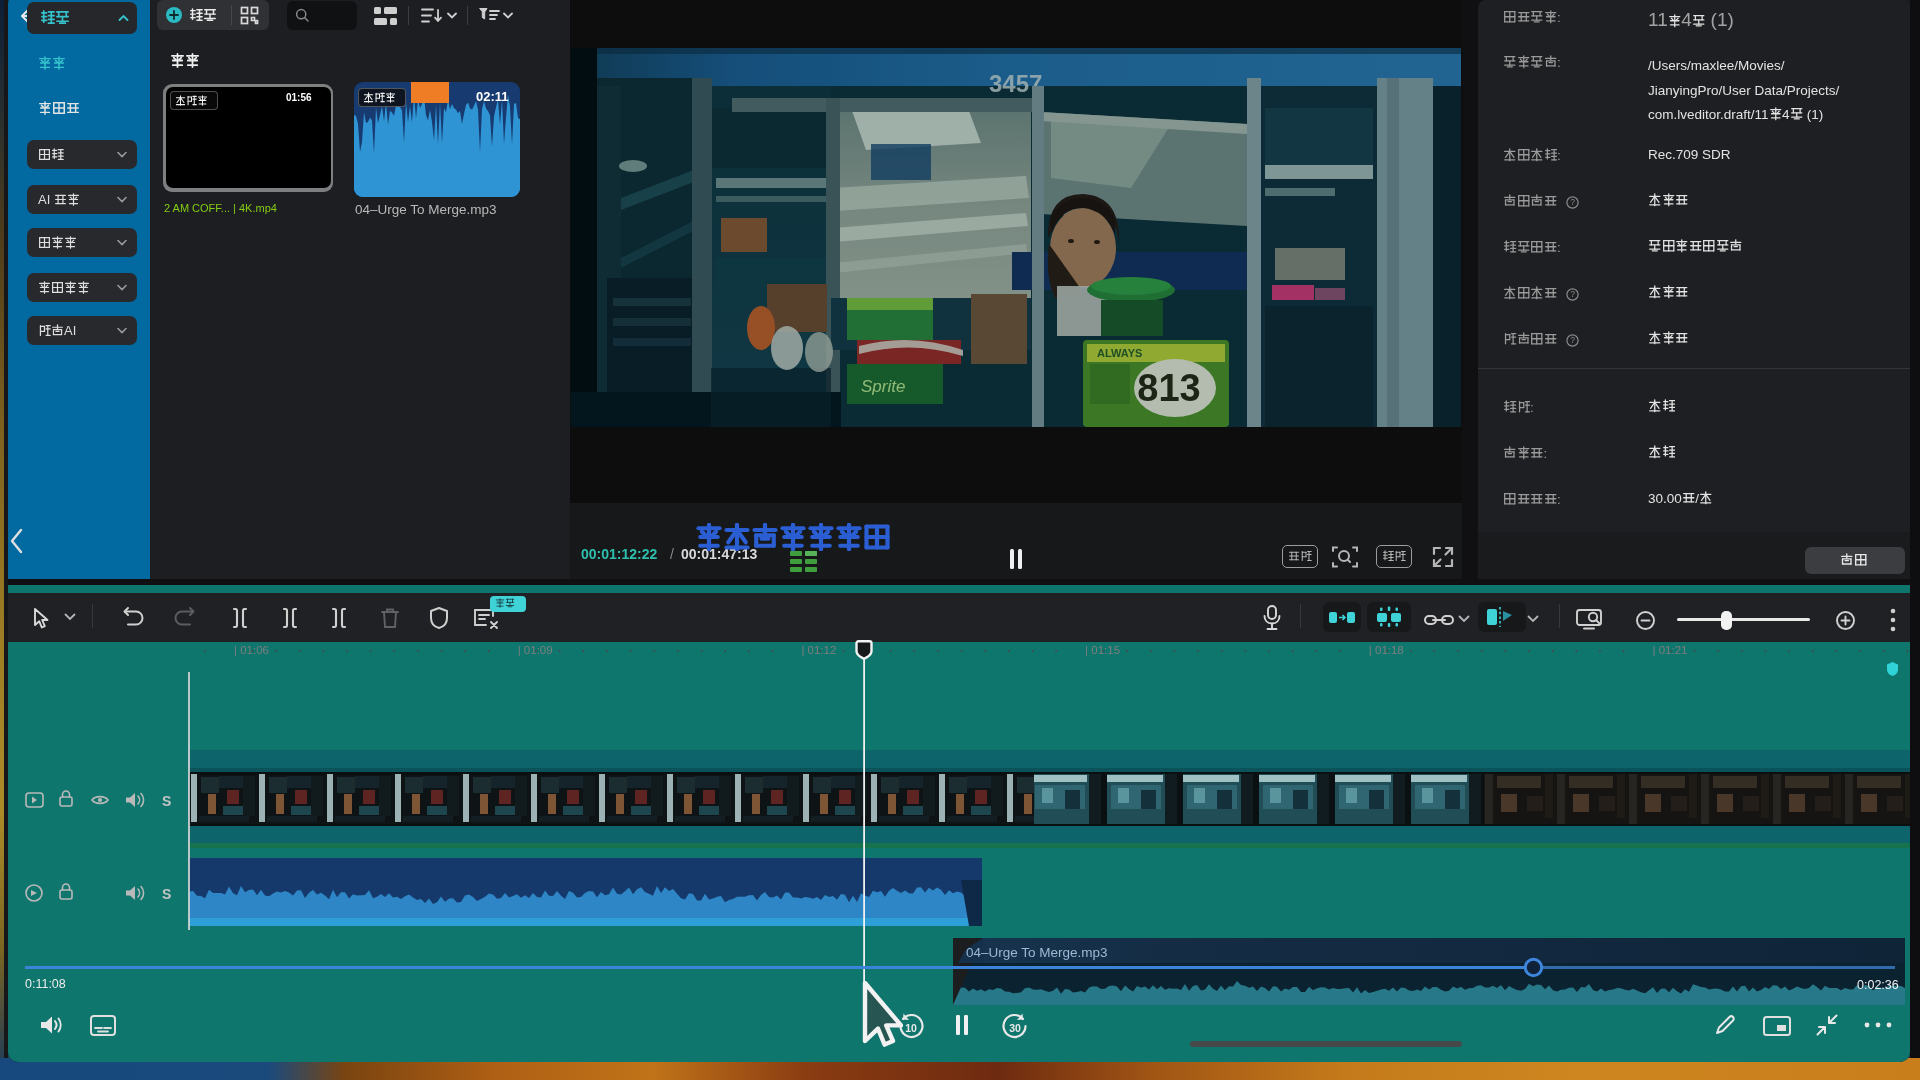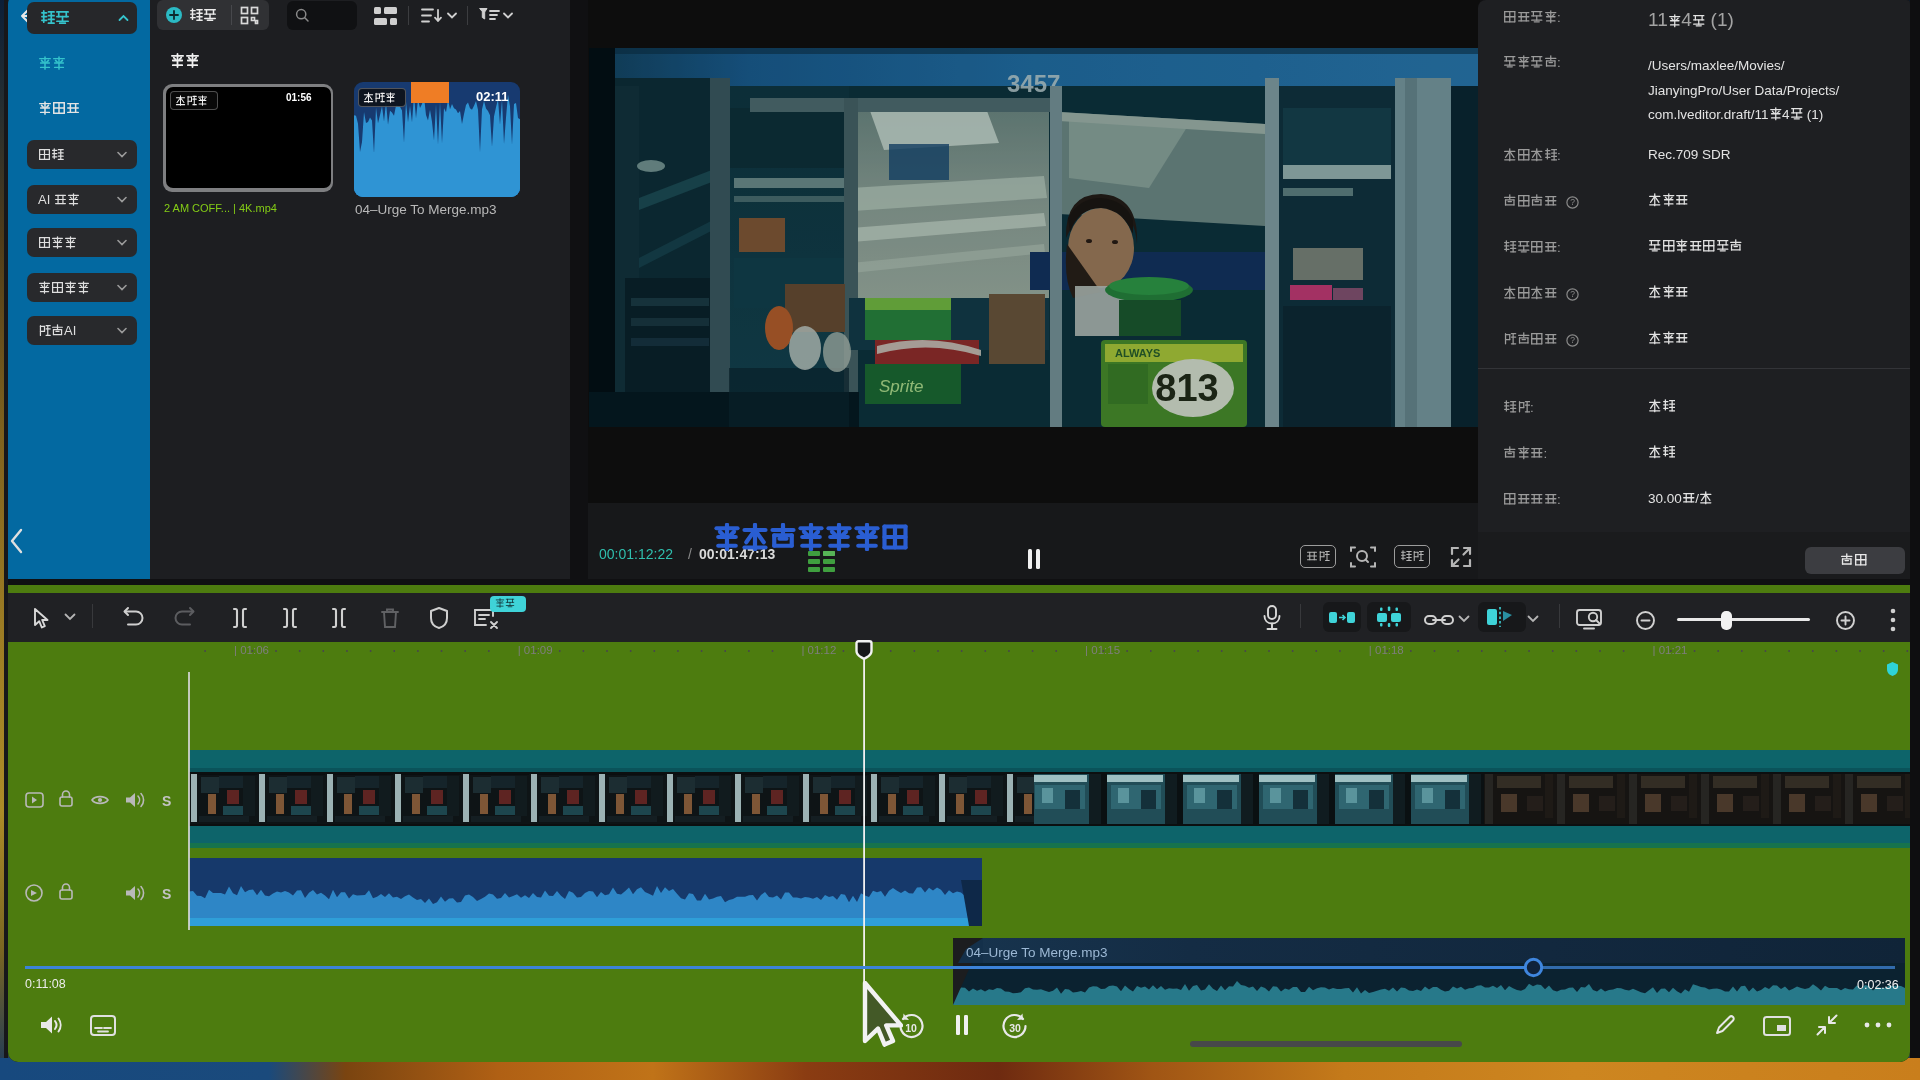--- a/index.html
+++ b/index.html
@@ -360,21 +360,21 @@
               <line x1="3" y1="8" x2="13" y2="8" stroke="rgb(240, 240, 240)" stroke-width="1.5" stroke-linecap="round"></line>
               <line x1="3" y1="13" x2="13" y2="13" stroke="rgb(240, 240, 240)" stroke-width="1.5" stroke-linecap="round"></line>
               <line x1="4" y1="5" x2="6" y2="7" stroke="rgb(240, 240, 240)" stroke-width="1.5" stroke-linecap="round"></line>
               <line x1="12" y1="5" x2="10" y2="7" stroke="rgb(240, 240, 240)" stroke-width="1.5" stroke-linecap="round"></line>
             </svg></div>
         <div class="t" style="left:122px;top:7px;font-size:13px;color:#fff;font-weight:bold">02:11</div>
       </div>
       <div class="t" style="left:347px;top:202px;font-size:13.5px;color:#b9b9b9">04–Urge To Merge.mp3</div>
     </div>
 
-    <div id="prevPanel" class="panel" style="left:580px;top:6px;width:892px;height:579px;background:#0d0d0d">
+    <div id="prevPanel" class="panel" style="left:562px;top:6px;width:892px;height:579px;background:#0d0d0d">
       <div id="movie" style="position:absolute;left:1px;top:48px;width:890px;height:379px;overflow:hidden;background:#04080a">
           <svg width="890" height="379" viewBox="0 0 890 379">
             <defs>
               <linearGradient id="topband" x1="0" y1="0" x2="1" y2="0">
                 <stop offset="0" stop-color="#134460"></stop>
                 <stop offset="0.18" stop-color="#1a5f94"></stop>
                 <stop offset="0.5" stop-color="#2272aa"></stop>
                 <stop offset="1" stop-color="#2a7cb4"></stop>
               </linearGradient>
               <linearGradient id="ceil" x1="0" y1="0" x2="0" y2="1">
@@ -464,21 +464,21 @@
             <rect x="519" y="316" width="40" height="40" fill="#3e8424"></rect>
             <rect x="0" y="344" width="270" height="35" fill="#05181e"></rect>
             <rect x="140" y="320" width="120" height="59" fill="#0a242c" opacity="0.7"></rect>
             <ellipse cx="216" cy="300" rx="16" ry="22" fill="#ccd6cc" opacity="0.85"></ellipse>
             <ellipse cx="248" cy="304" rx="14" ry="20" fill="#b8c4b8" opacity="0.8"></ellipse>
             <rect width="890" height="379" fill="#04141c" opacity="0.22"></rect>
           </svg>
         </div>
 
       <div style="position:absolute;left:0;top:503px;width:892px;height:76px;background:#17181a"></div>
-      <div class="t" style="left:11px;top:546px;font-size:14px;color:#2fbfae;font-weight:normal">00:01:12:22</div>
+      <div class="t" style="left:11px;top:546px;font-size:14px;color:#2fbfae;font-weight:bold">00:01:12:22</div>
       <div class="t" style="left:100px;top:546px;font-size:14px;color:#8a8a8a">/</div>
       <div class="t" style="left:111px;top:546px;font-size:14px;color:#dadada;font-weight:bold">00:01:47:13</div>
       <svg class="ic" style="left:220px;top:551px" width="28" height="24" viewBox="0 0 28 24">
         <g fill="#3f9f3f">
             <rect x="0" y="0" width="12" height="5" rx="1"></rect>
             <rect x="15" y="0" width="12" height="5" rx="1"></rect>
         <rect x="0" y="8" width="12" height="5" rx="1"></rect>
             <rect x="15" y="8" width="12" height="5" rx="1"></rect>
         <rect x="0" y="16" width="12" height="5" rx="1"></rect>
             <rect x="15" y="16" width="12" height="5" rx="1"></rect>
@@ -1095,21 +1095,21 @@
             <line x1="14" y1="2" x2="14" y2="14" stroke="rgb(232, 232, 232)" stroke-width="1.6" stroke-linecap="round"></line>
             <line x1="2" y1="14" x2="14" y2="14" stroke="rgb(232, 232, 232)" stroke-width="1.6" stroke-linecap="round"></line>
             <line x1="2" y1="8" x2="14" y2="8" stroke="rgb(232, 232, 232)" stroke-width="1.6" stroke-linecap="round"></line>
             <line x1="8" y1="2" x2="8" y2="14" stroke="rgb(232, 232, 232)" stroke-width="1.6" stroke-linecap="round"></line>
           </svg></div>
     </div>
     <svg class="ic" style="left:0px;top:533px;z-index:50" width="16" height="28" viewBox="0 0 16 28">
       <path d="M13 3 L4 14 L13 25" stroke="#e0e0e0" stroke-width="2.4" fill="none" stroke-linecap="round" stroke-linejoin="round"></path>
       </svg>
 
-    <div id="timeline" class="panel" style="left:0;top:591px;width:1906px;height:477px;background:#4d7c0f">
+    <div id="timeline" class="panel" style="left:0;top:591px;width:1906px;height:477px;background:#0f766e">
 
       <div id="tltools" style="position:absolute;left:0;top:8px;width:1906px;height:49px;background:#202124"></div>
 
       <svg class="ic" style="left:19px;top:20px" width="26" height="28" viewBox="0 0 26 28">
         <path d="M8 4 L8 20 L12.2 16.2 L14.8 22.5 L17.8 21.2 L15.2 15 L20.5 15 Z" fill="none" stroke="#d8d8d8" stroke-width="1.9" stroke-linejoin="round"></path>
         </svg>
       <svg class="ic" style="left:56px;top:28px" width="12" height="8" viewBox="0 0 12 8">
           <path d="M1.5 1.5 L6 6 L10.5 1.5" stroke="#b5b5b5" stroke-width="1.8" fill="none" stroke-linecap="round"></path>
         </svg>
       <div style="position:absolute;left:84px;top:19px;width:1px;height:24px;background:#38393c"></div>

